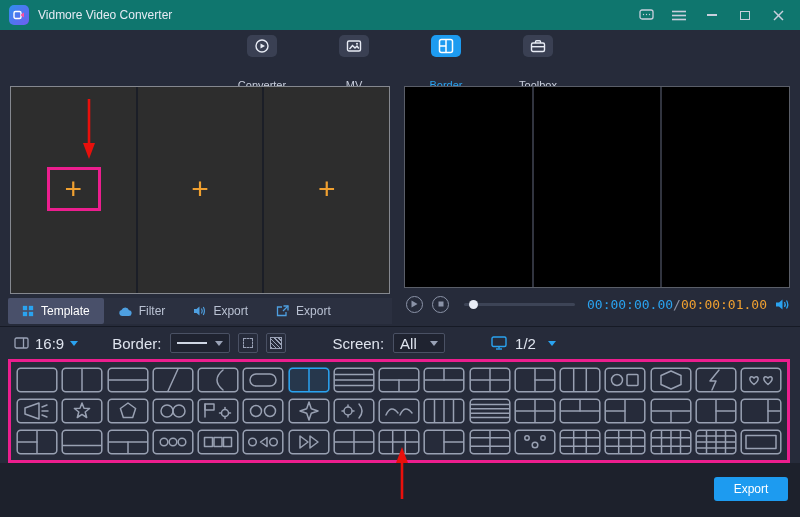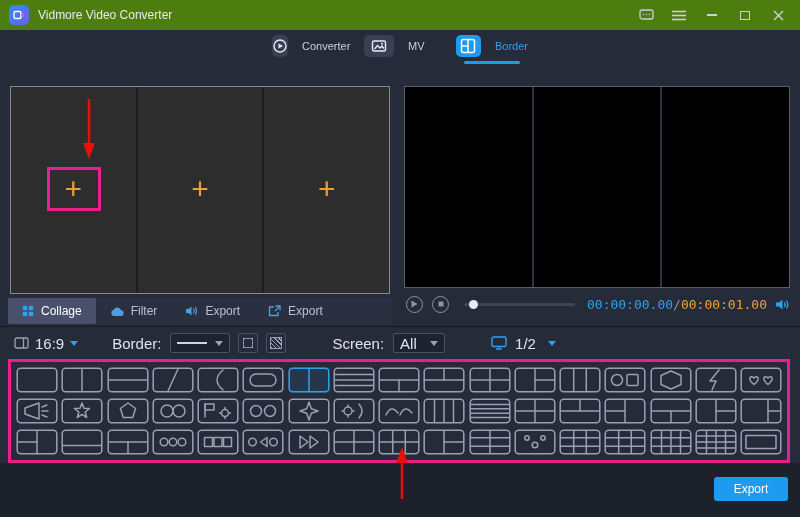--- a/index.html
+++ b/index.html
@@ -6,36 +6,36 @@
   html,body { width:800px; height:517px; }
   body {
     position:relative; overflow:hidden;
     background:#262b3a; color:#dfe4ee;
     font-family:"Liberation Sans", sans-serif;
   }
   svg { display:block; }
 
   
   .titlebar { position:absolute; top:0; left:0; width:800px; height:30px;
-    background:#4d7c0f; display:flex; align-items:center; }
+    background:#0f766e; display:flex; align-items:center; }
   .appicon { width:20px; height:20px; margin-left:9px; border-radius:5px;
     background:linear-gradient(135deg,#2f8ff0,#6f5df0);
     display:flex; align-items:center; justify-content:center; }
   .title { font-size:12px; color:#e6eaf4; margin-left:9px; }
   .win-ctrls { margin-left:auto; display:flex; align-items:center; gap:17px;
     margin-right:14px; color:#c9cfdd; }
   .wc { width:16px; height:16px; display:flex; align-items:center; justify-content:center; cursor:pointer; }
   .wc-min  { width:10px; height:2px; background:#c9cfdd; }
   .wc-max  { width:10px; height:9px; border:1.5px solid #c9cfdd; }
 
   
   .nav { position:absolute; top:30px; left:0; width:800px; height:54px; }
   .nav-tabs { display:flex; justify-content:center; gap:20px; padding-top:5px; }
-  .nav-tab { width:72px; display:flex; flex-direction:row; align-items:center;
-    gap:14px; cursor:pointer; position:relative; padding-bottom:7px; }
+  .nav-tab { width:72px; display:flex; flex-direction:column; align-items:center;
+    gap:22px; cursor:pointer; position:relative; padding-bottom:7px; }
   .nav-badge { width:30px; height:22px; border-radius:5px; background:#3a4053;
     display:flex; align-items:center; justify-content:center; color:#e8ecf5; }
   .nav-tab.active .nav-badge { background:#1d9bf0; color:#fff; }
   .nav-label { font-size:11px; color:#c9cfdd; }
   .nav-tab.active .nav-label { color:#2aa3f0; }
   .nav-underline { position:absolute; bottom:0; left:8px; right:8px; height:3px;
     border-radius:2px; background:#1d9bf0; }
 
   
   .editor { position:absolute; left:10px; top:86px; width:380px; height:208px;
@@ -189,20 +189,30 @@
       <div class="nav-badge">
         <svg width="16" height="16" viewBox="0 0 16 16" fill="none" stroke="currentColor" stroke-width="1.5">
           <rect x="1.5" y="1.5" width="13" height="13" rx="2"></rect>
           <line x1="8" y1="1.5" x2="8" y2="14.5"></line>
             <line x1="1.5" y1="8" x2="8" y2="8"></line>
         </svg>
       </div>
       <span class="nav-label">Border</span>
       <div class="nav-underline"></div>
     </div>
+    <div class="nav-tab">
+      <div class="nav-badge">
+        <svg width="16" height="16" viewBox="0 0 16 16" fill="none" stroke="currentColor" stroke-width="1.4">
+          <rect x="1.5" y="5" width="13" height="8.5" rx="1.5"></rect>
+          <path d="M5.5 5 V3.8 a1 1 0 0 1 1-1 h3 a1 1 0 0 1 1 1 V5"></path>
+          <line x1="1.5" y1="8.7" x2="14.5" y2="8.7"></line>
+        </svg>
+      </div>
+      <span class="nav-label">Toolbox</span>
+    </div>
   </div>
 </div>
 
 <div class="editor">
   <div class="panel">
     <span class="plus">+</span>
   </div>
   <div class="panel">
     <span class="plus">+</span>
   </div>
@@ -248,21 +258,21 @@
 <div class="panel-tabs">
   <div class="ptab active">
     <span class="picon">
       <svg width="12" height="12" viewBox="0 0 14 14" fill="currentColor">
         <rect x="1" y="1" width="5" height="5"></rect>
           <rect x="8" y="1" width="5" height="5"></rect>
         <rect x="1" y="8" width="5" height="5"></rect>
           <rect x="8" y="8" width="5" height="5"></rect>
       </svg>
     </span>
-    <span>Collage</span>
+    <span>Template</span>
   </div>
   <div class="ptab">
     <span class="picon">
       <svg width="14" height="11" viewBox="0 0 14 11" fill="currentColor">
         <path d="M4 10 a3 3 0 0 1 -0.5 -5.9 A4 4 0 0 1 11 4.3 A2.7 2.7 0 0 1 10.5 10 Z"></path>
       </svg>
     </span>
     <span>Filter</span>
   </div>
   <div class="ptab">

